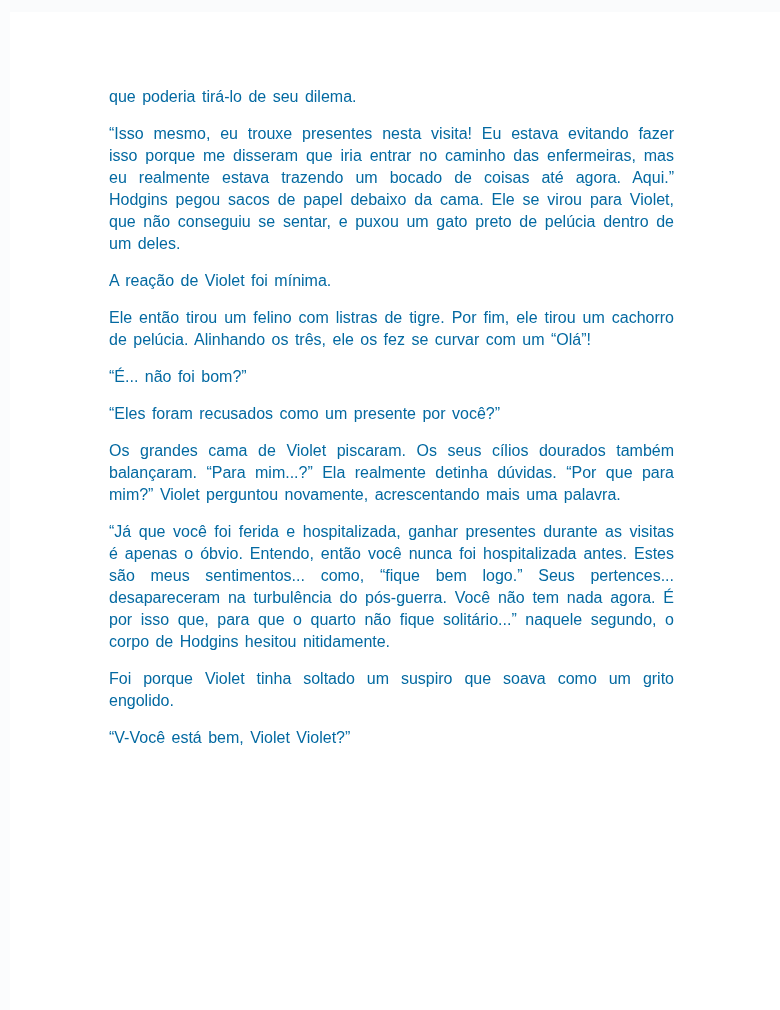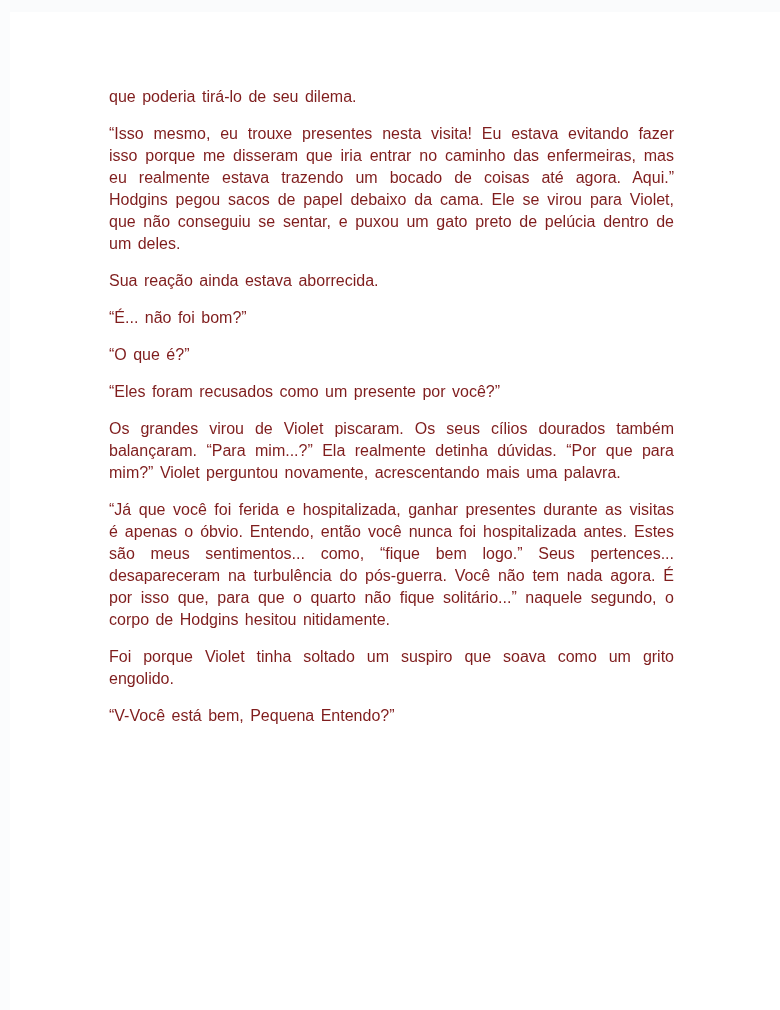--- a/index.html
+++ b/index.html
@@ -30,42 +30,42 @@
     position: absolute;
     top: 0; left: 0; bottom: 0;
     width: 10px;
     background: #fbfcfd;
   }
   .content {
     position: absolute;
     left: 109px;
     top: 86px;
     width: 565px;
-    color: #7f1d1d;
+    color: #0369a1;
     font-size: 16px;
     line-height: 22px;
   }
   .content p {
     margin: 0 0 15px 0;
     text-align: justify;
     word-spacing: 2px;
   }
 </style>
 </head>
 <body>
 
 <div class="page">
   <div class="scan-edge-top"></div>
   <div class="scan-edge-left"></div>
 
   <div class="content">
     <p>que poderia tirá-lo de seu dilema.</p>
     <p>“Isso mesmo, eu trouxe presentes nesta visita! Eu estava evitando fazer isso porque me disseram que iria entrar no caminho das enfermeiras, mas eu realmente estava trazendo um bocado de coisas até agora. Aqui.” Hodgins pegou sacos de papel debaixo da cama. Ele se virou para Violet, que não conseguiu se sentar, e puxou um gato preto de pelúcia dentro de um deles.</p>
-    <p>Sua reação ainda estava aborrecida.</p>
+    <p>A reação de Violet foi mínima.</p>
+    <p>Ele então tirou um felino com listras de tigre. Por fim, ele tirou um cachorro de pelúcia. Alinhando os três, ele os fez se curvar com um “Olá”!</p>
     <p>“É... não foi bom?”</p>
-    <p>“O que é?”</p>
     <p>“Eles foram recusados como um presente por você?”</p>
-    <p>Os grandes virou de Violet piscaram. Os seus cílios dourados também balançaram. “Para mim...?” Ela realmente detinha dúvidas. “Por que para mim?” Violet perguntou novamente, acrescentando mais uma palavra.</p>
+    <p>Os grandes cama de Violet piscaram. Os seus cílios dourados também balançaram. “Para mim...?” Ela realmente detinha dúvidas. “Por que para mim?” Violet perguntou novamente, acrescentando mais uma palavra.</p>
     <p>“Já que você foi ferida e hospitalizada, ganhar presentes durante as visitas é apenas o óbvio. Entendo, então você nunca foi hospitalizada antes. Estes são meus sentimentos... como, “fique bem logo.” Seus pertences... desapareceram na turbulência do pós-guerra. Você não tem nada agora. É por isso que, para que o quarto não fique solitário...” naquele segundo, o corpo de Hodgins hesitou nitidamente.</p>
     <p>Foi porque Violet tinha soltado um suspiro que soava como um grito engolido.</p>
-    <p>“V-Você está bem, Pequena Entendo?”</p>
+    <p>“V-Você está bem, Violet Violet?”</p>
   </div>
 </div>
 
 </body></html>

